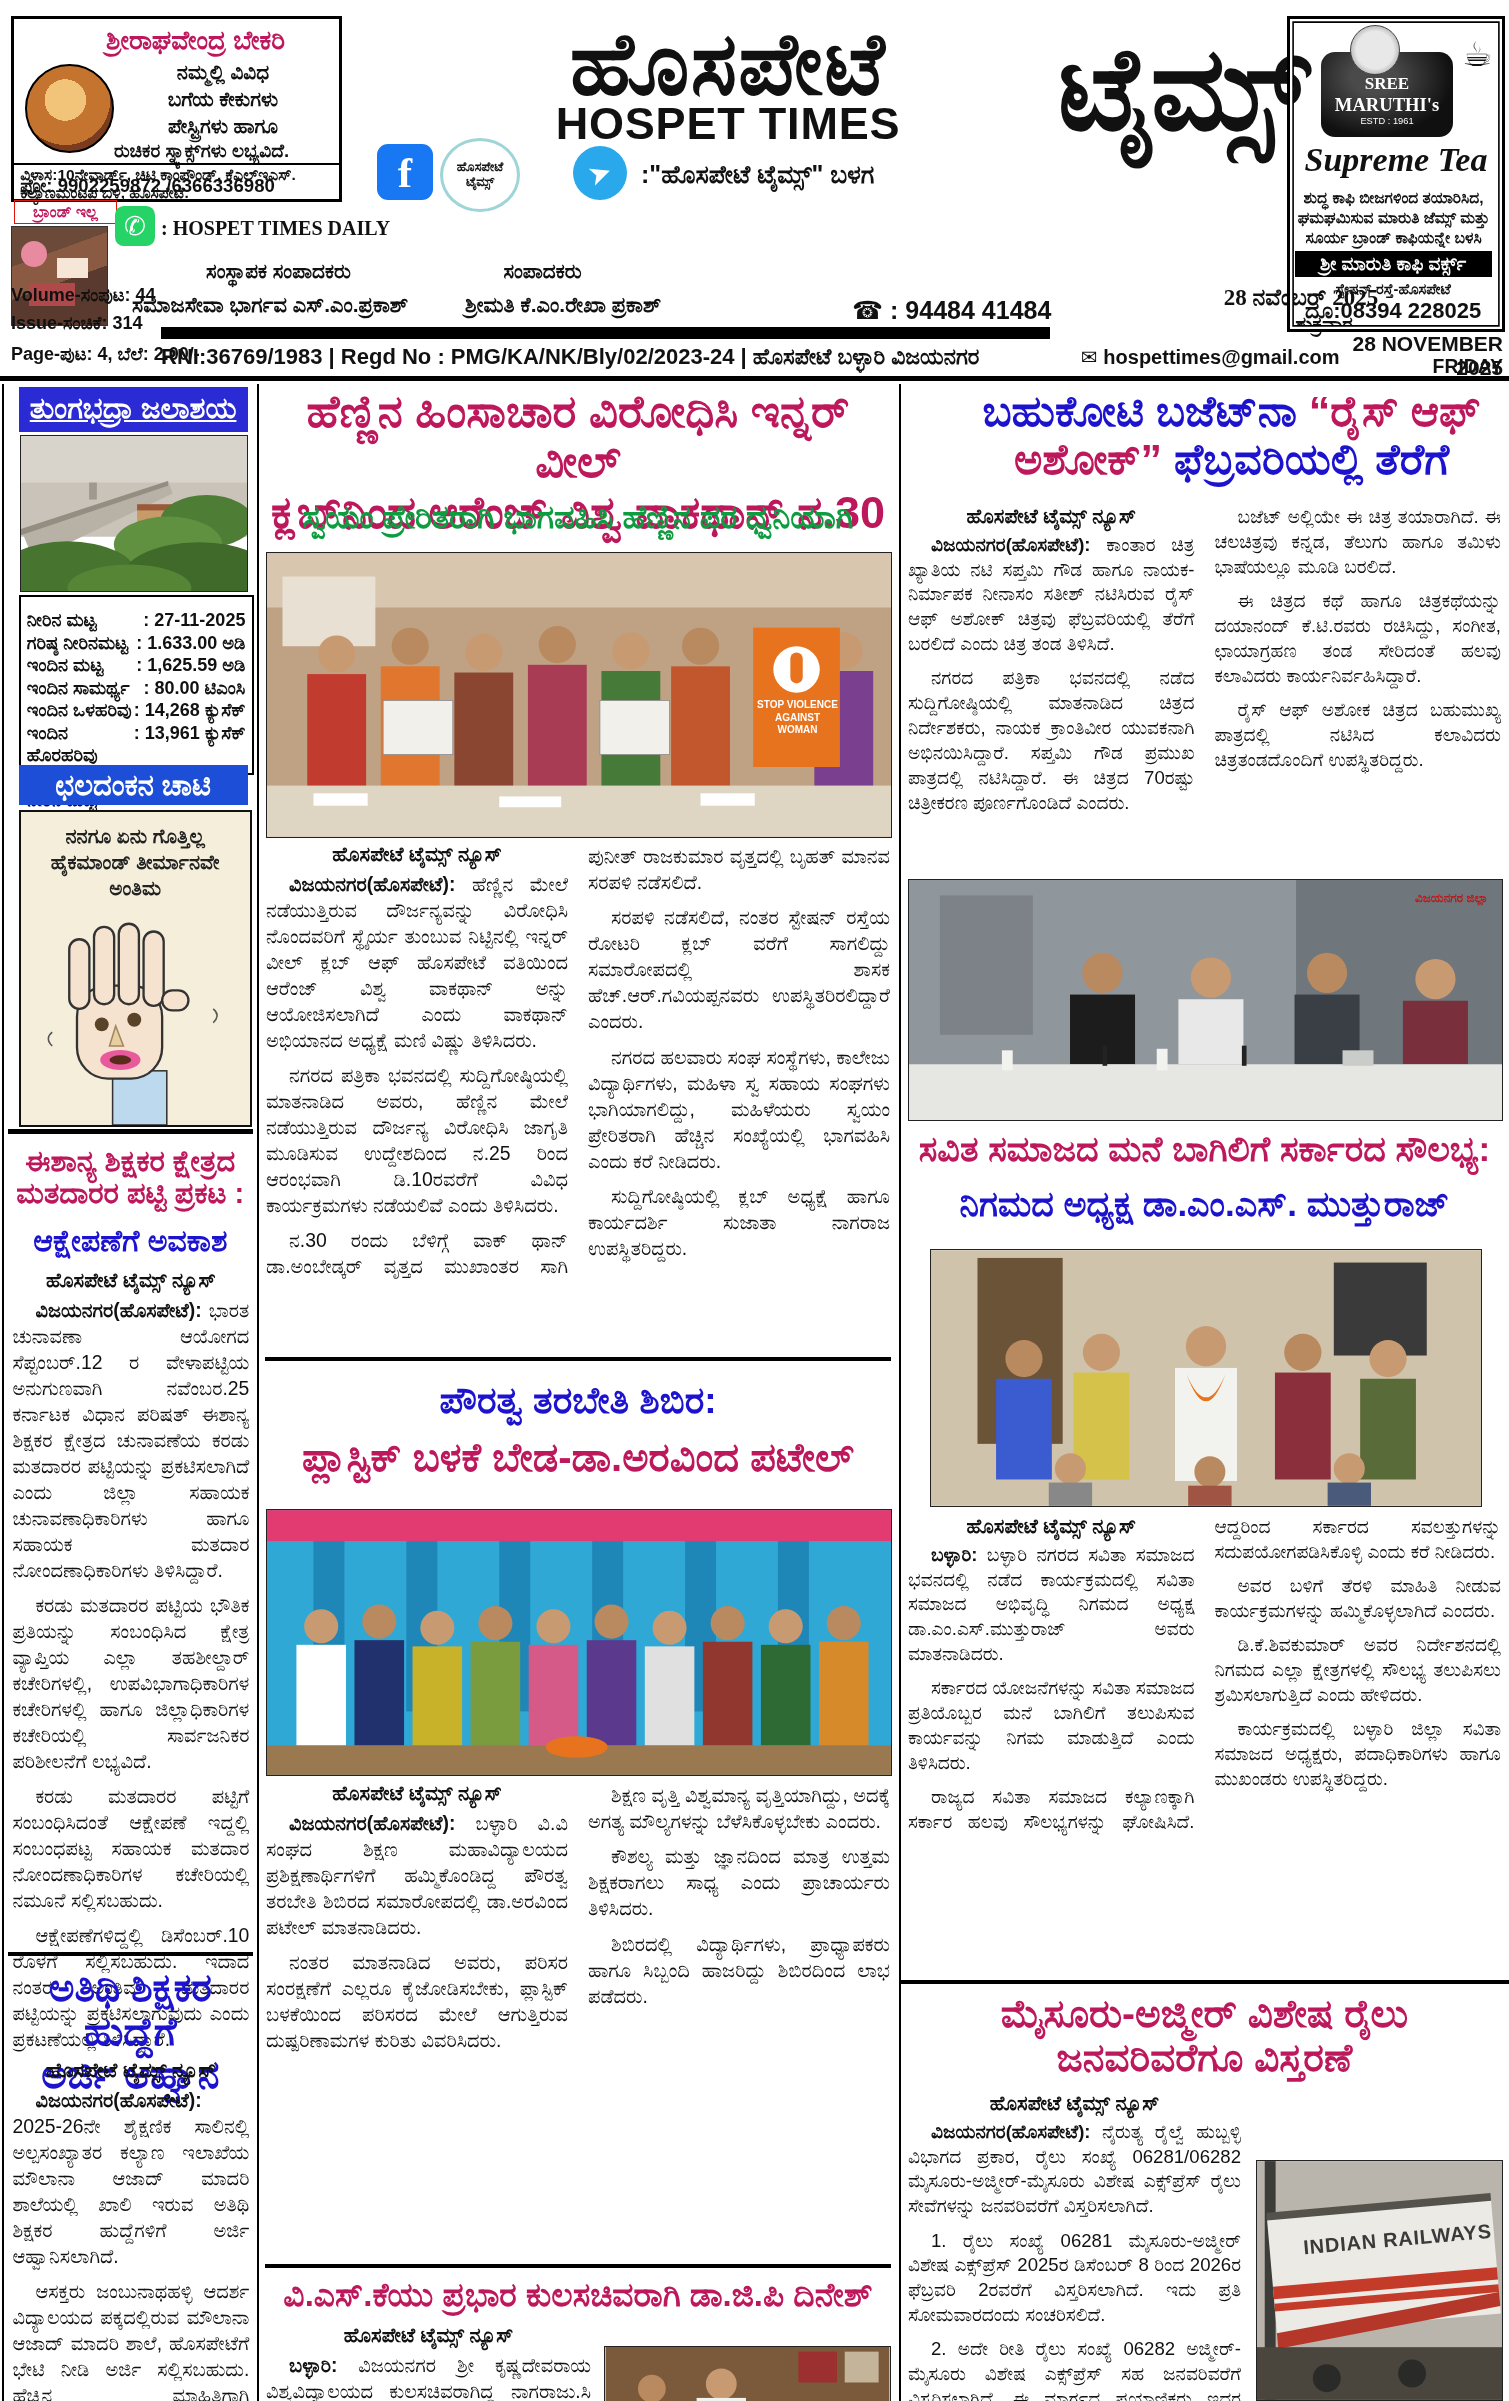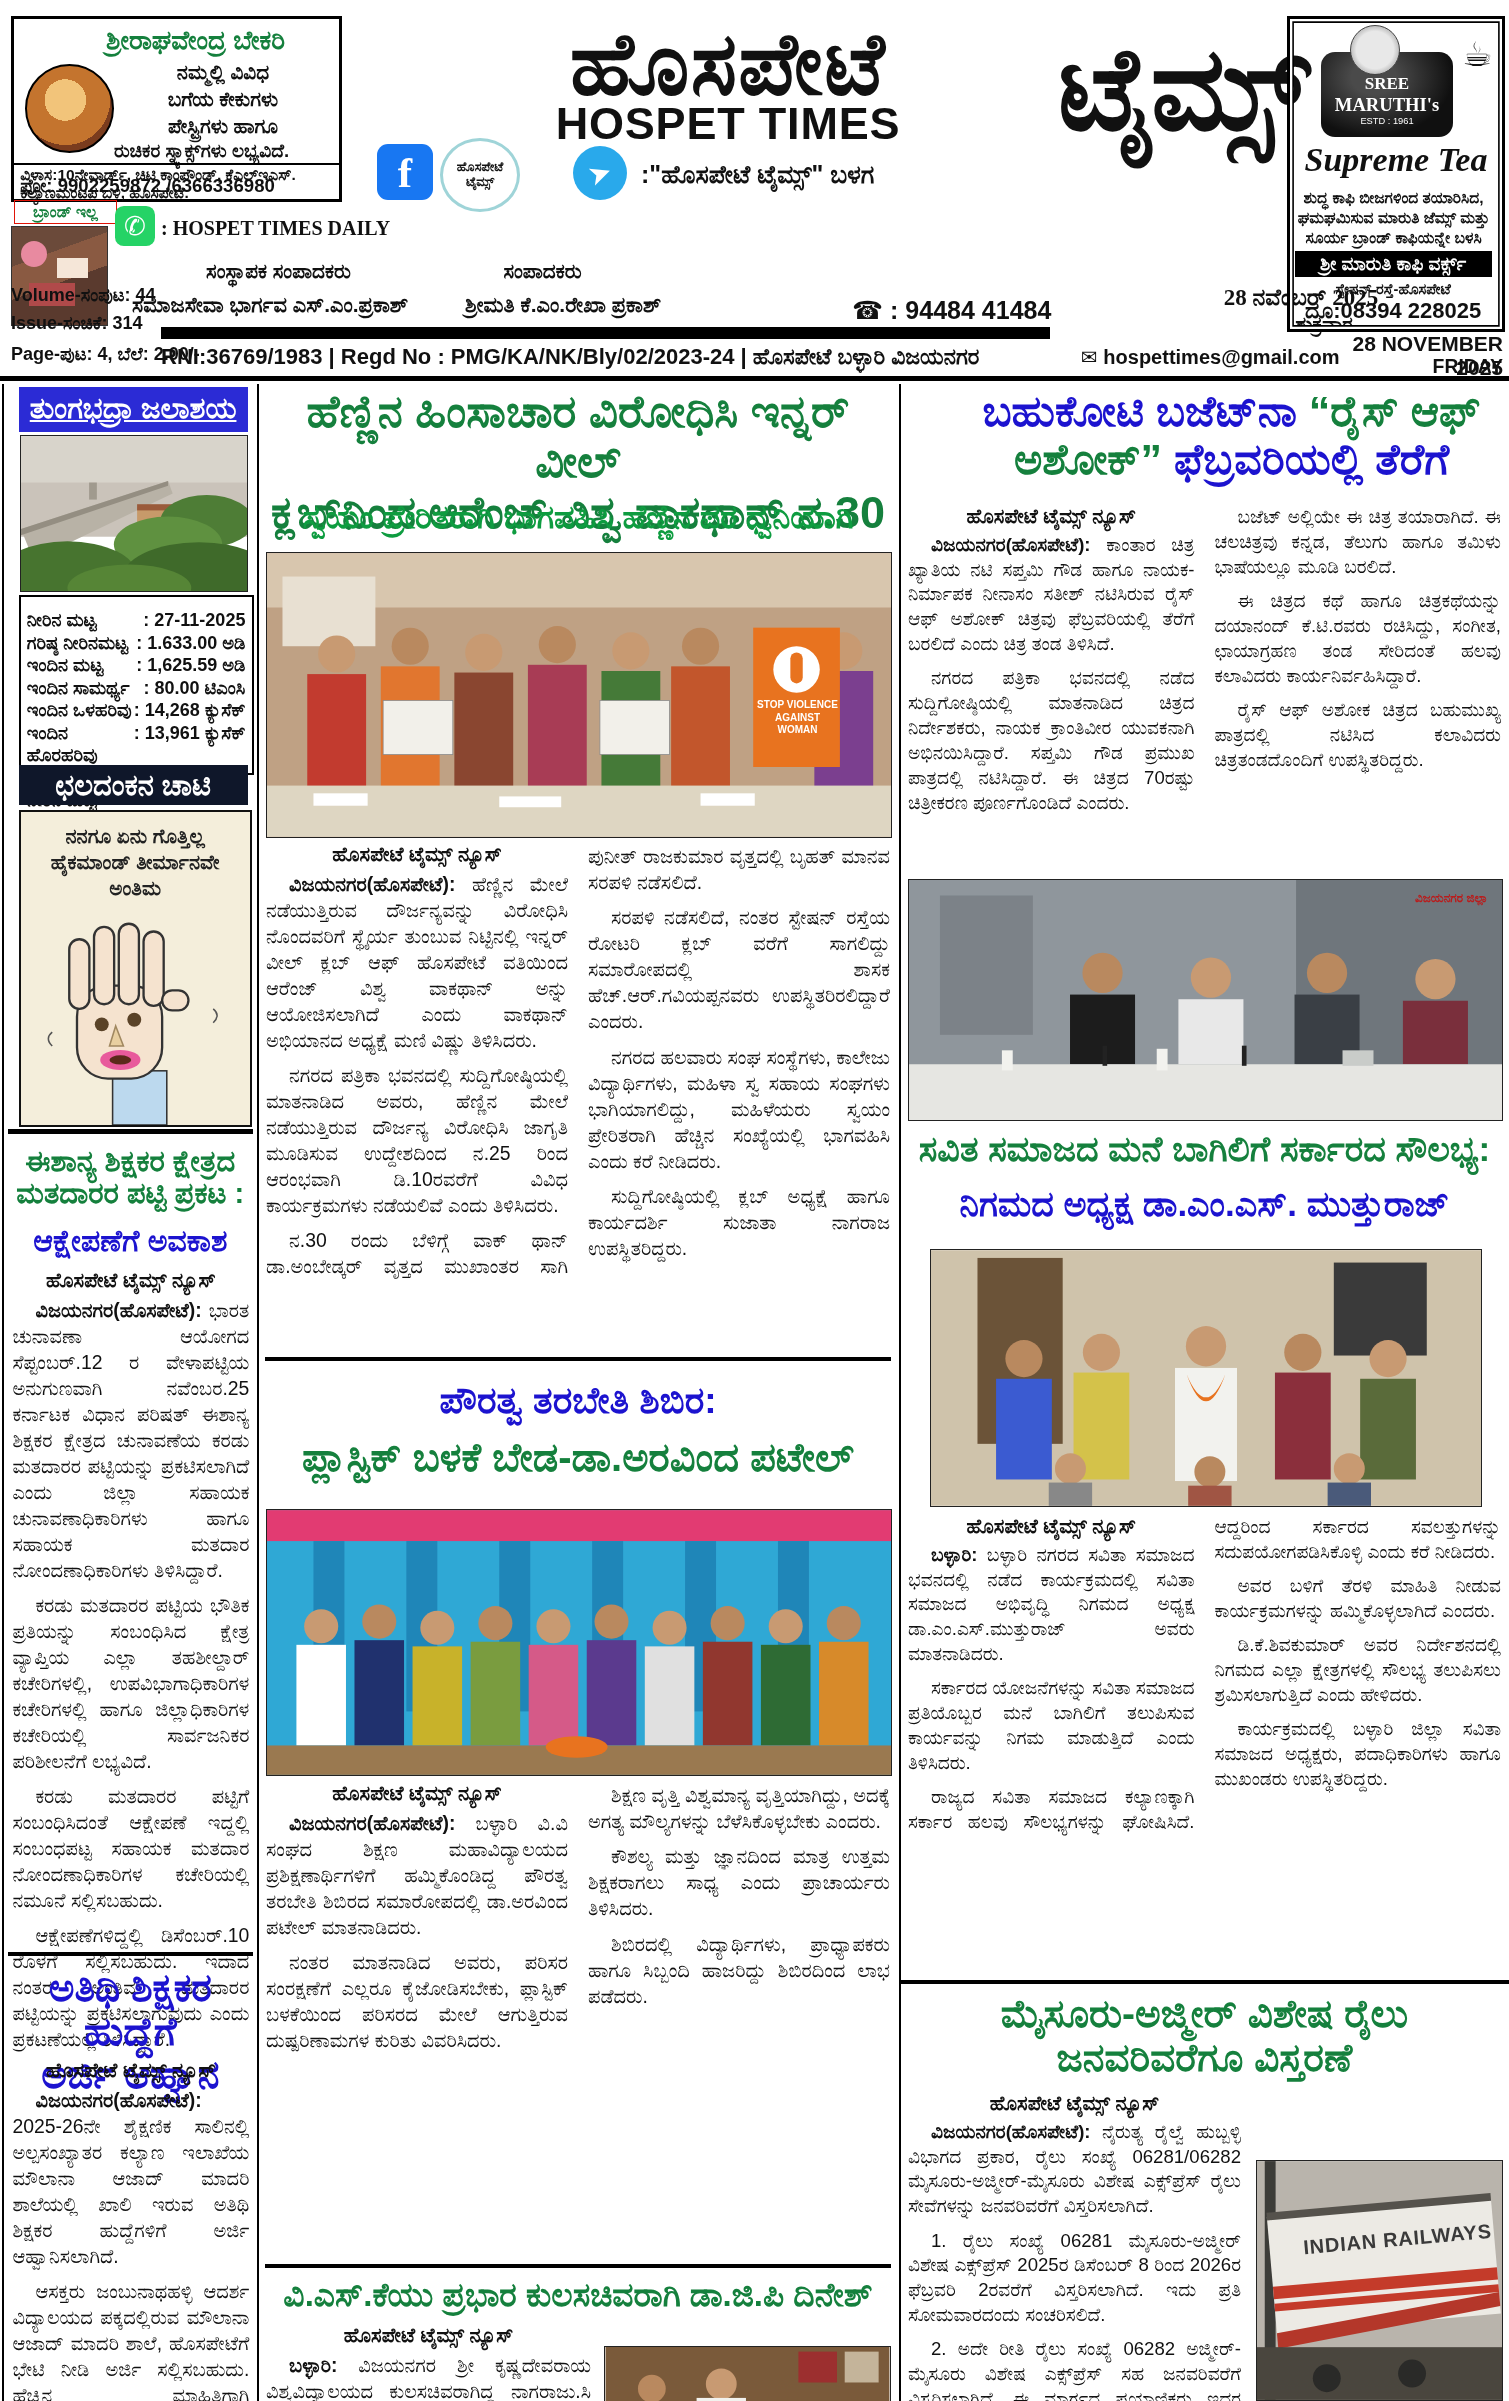--- a/index.html
+++ b/index.html
@@ -1,26 +1,26 @@
 <!DOCTYPE html>
 <html style="font-size:12.4px"><head>
 <meta charset="utf-8">
 <style>
   html,body{margin:0;padding:0;background:#888;}
   #page{position:relative;width:1510px;height:2401px;background:#ffffff;overflow:hidden;
         font-family:"Liberation Sans","DejaVu Sans",sans-serif;color:#111;}
   .abs{position:absolute;}
   .b{font-weight:bold;}
   .ctr{text-align:center;}
-  .red{color:#15803d;}
+  .red{color:#be185d;}
   .blue{color:#1c13cf;}
   .green{color:#0e9c40;}
   .rule{position:absolute;background:#000;}
   .bannerBlue{background:#2b2bd5;color:#fff;font-weight:bold;text-align:center;}
-  .bannerRed{background:#0f172a;color:#fff;font-weight:bold;text-align:center;}
+  .bannerRed{background:#1d4ed8;color:#fff;font-weight:bold;text-align:center;}
   .hl{font-weight:bold;text-align:center;line-height:1.12;}
   .byline{font-weight:bold;text-align:center;font-size:20px;margin:0 0 4.6px;}
   p.body{font-size:19.4px;line-height:1.34;margin:0 0 9.3px;text-indent:23px;text-align:justify;}
   .small p.body{font-size:18.6px;}
   .twocol{column-count:2;column-gap:20px;}
   .dl{font-weight:bold;}
   .adbox{border:3.1px solid #000;}
   .photo{overflow:hidden;border:1.5px solid #222;}
   .ovl{position:absolute;font-weight:bold;}
   .fbicon{background:#1877f2;color:#fff;border-radius:11px;display:flex;align-items:center;justify-content:center;

